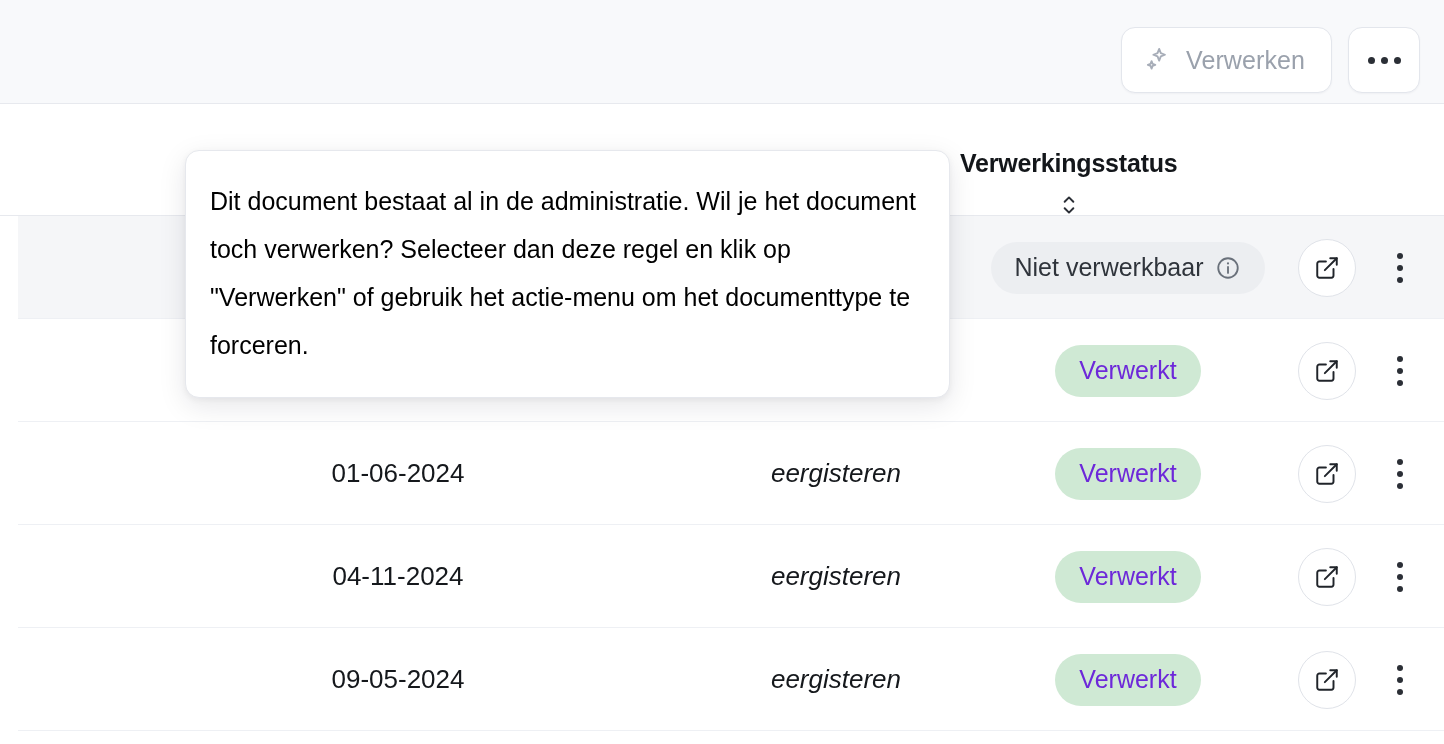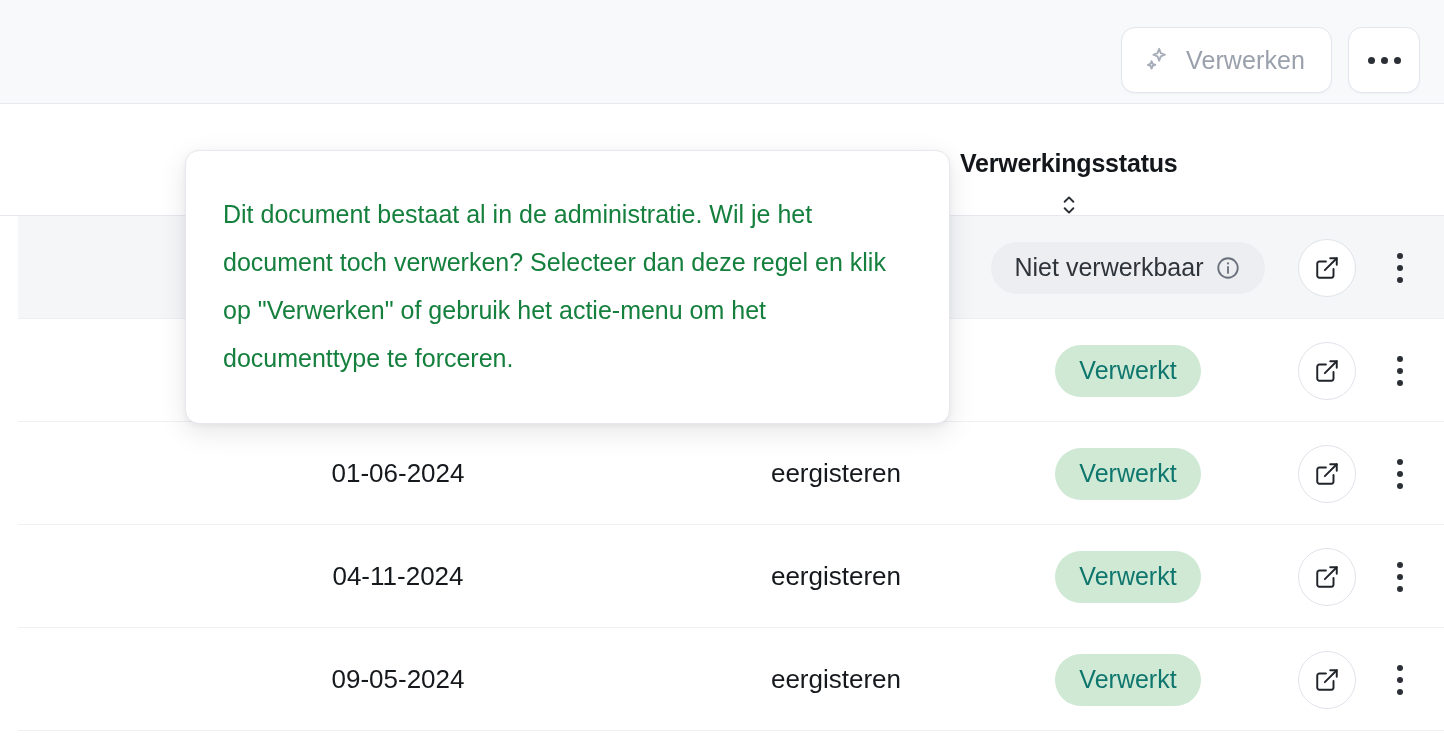--- a/index.html
+++ b/index.html
@@ -147,20 +147,21 @@
     position: absolute;
     left: 640px;
     top: 0;
     width: 356px;
     height: 103px;
     display: flex;
     align-items: center;
     justify-content: center;
     font-size: 26px;
     color: #15181c;
+    font-style: italic;
   }
   .cell-status {
     position: absolute;
     left: 960px;
     top: 0;
     width: 300px;
     height: 103px;
     display: flex;
     align-items: center;
     justify-content: center;
@@ -171,21 +172,21 @@
     gap: 12px;
     height: 52px;
     padding: 0 24px;
     border-radius: 26px;
     font-size: 25px;
     box-sizing: border-box;
     white-space: nowrap;
   }
   .badge.processed {
     background: #cfe9d4;
-    color: #0f766e;
+    color: #6d28d9;
   }
   .badge.unprocessable {
     background: #eceef1;
     color: #2f343b;
   }
   .info-icon {
     width: 26px;
     height: 26px;
     display: block;
     color: #6a717b;
@@ -246,24 +247,24 @@
     width: 765px;
     background: #ffffff;
     border: 1px solid #e6e8ed;
     border-radius: 14px;
     box-shadow: 0 8px 28px rgba(16, 24, 40, 0.10), 0 2px 6px rgba(16, 24, 40, 0.05);
     padding: 26px 24px 28px 24px;
     box-sizing: border-box;
     z-index: 20;
   }
   .tooltip p {
-    margin: 13px;
+    margin: 0;
     font-size: 25px;
     line-height: 48px;
-    color: #15803d;
+    color: #000000;
   }
 </style>
 </head>
 <body>
 
 <div class="toolbar">
   <div class="toolbar-actions">
 
     <div class="btn-verwerken">
       <span class="sparkle-icon">

